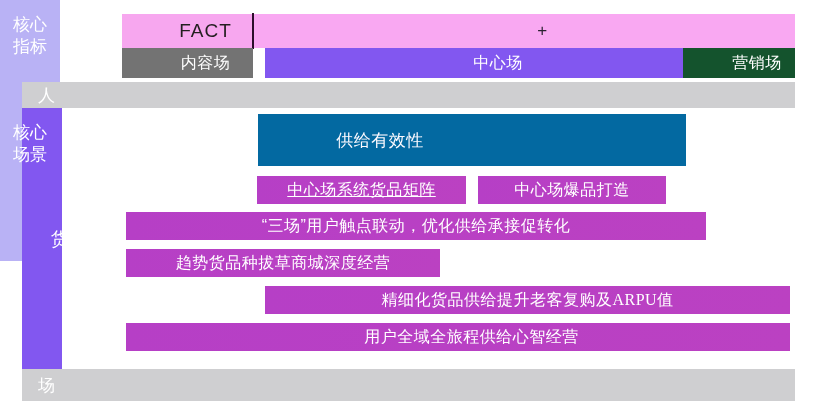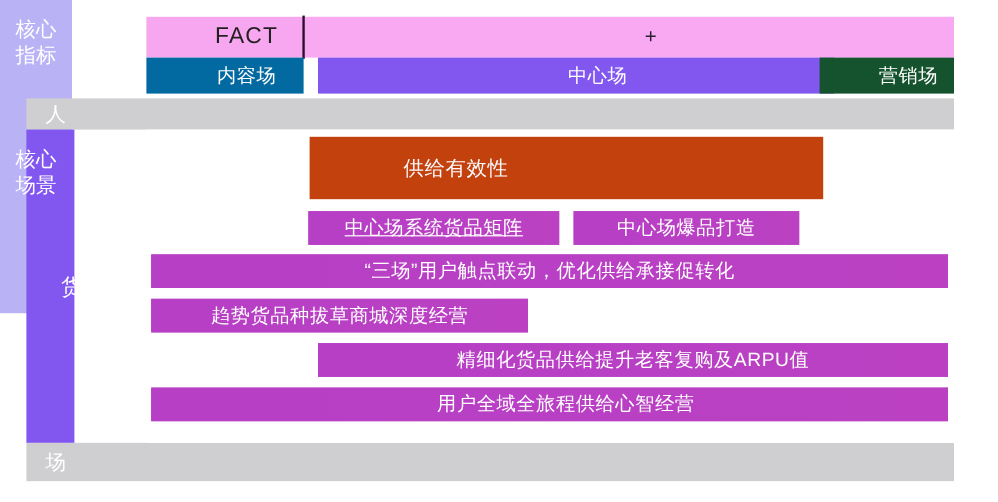--- a/index.html
+++ b/index.html
@@ -54,21 +54,21 @@
   .hdr-divider {
     position: absolute;
     left: 252px; top: 13px;
     width: 2px; height: 36px;
     background: #2c0d2b;
   }
 
   .hdr-r2-left {
     left: 122px; top: 48px;
     width: 131px; height: 30px;
-    background: #0369a1;
+    background: #737373;
     font-size: 16px;
   }
   .hdr-r2-mid {
     left: 265px; top: 48px;
     width: 430px; height: 30px;
     background: #8257f0;
     font-size: 16px;
   }
   .hdr-r2-right {
     left: 683px; top: 48px;
@@ -136,21 +136,21 @@
     box-sizing: border-box;
     display: flex;
     align-items: center;
     justify-content: center;
     color: #ffffff;
     white-space: nowrap;
     font-size: 16px;
     letter-spacing: 0.5px;
   }
   .bar.metric {
-    background: #c2410c;
+    background: #0369a1;
     color: #fdfbff;
   }
   .bar.scene {
     background: #b83ec4;
     background-image: linear-gradient(to right, #b63fc6, #bb41c2);
     color: #ffffff;
     box-shadow: 0 1px 0 rgba(255,255,255,0.35);
   }
   .bar.metric .metric-label {
     position: absolute;
@@ -192,23 +192,23 @@
 
   <div class="panel">
 
     <div class="bar metric" style="left:136px; top:6px; width:428px; height:52px;">
       <span class="metric-label" style="left:32px; width:180px;">供给有效性</span>
     </div>
 
     <div class="bar scene" style="left:135px; top:68px; width:209px; height:28px;text-decoration:underline;">中心场系统货品矩阵</div>
     <div class="bar scene" style="left:356px; top:68px; width:188px; height:28px;text-align:right;">中心场爆品打造</div>
 
-    <div class="bar scene" style="left:4px; top:104px; width:664px; height:28px;">“三场”用户触点联动，优化供给承接促转化</div>
+    <div class="bar scene" style="left:4px; top:104px; width:580px; height:28px;">“三场”用户触点联动，优化供给承接促转化</div>
 
     <div class="bar scene" style="left:4px; top:141px; width:314px; height:28px;">趋势货品种拔草商城深度经营</div>
 
-    <div class="bar scene" style="left:143px; top:178px; width:525px; height:28px;">精细化货品供给提升老客复购及ARPU值</div>
+    <div class="bar scene" style="left:143px; top:178px; width:525px; height:28px;font-family:Liberation Serif, serif;">精细化货品供给提升老客复购及ARPU值</div>
 
     <div class="bar scene" style="left:4px; top:215px; width:664px; height:28px;padding-left:27px;">用户全域全旅程供给心智经营</div>
 
   </div>
 
 </div>
 
 </body></html>

